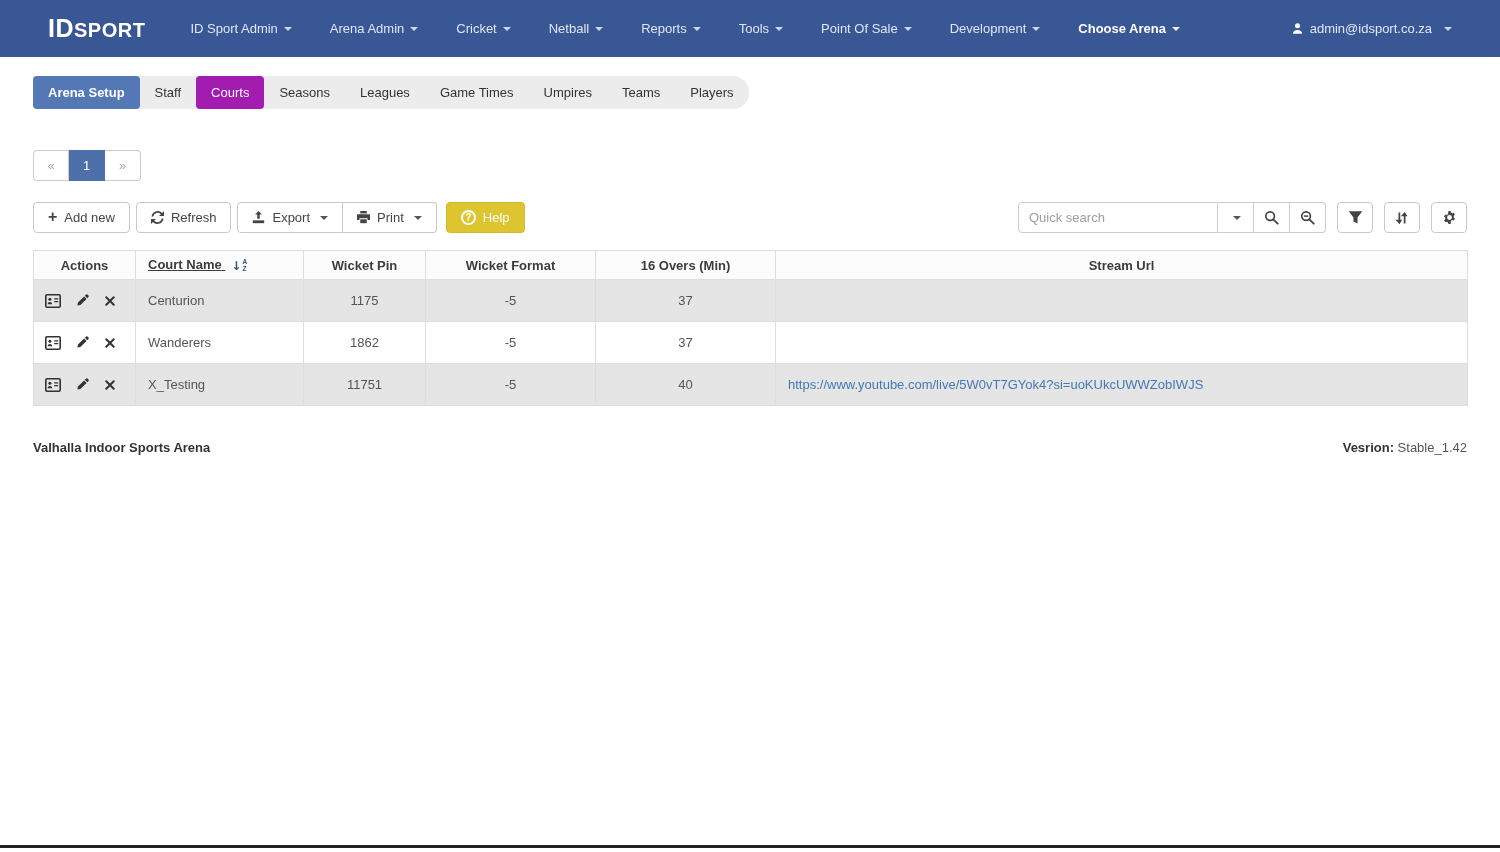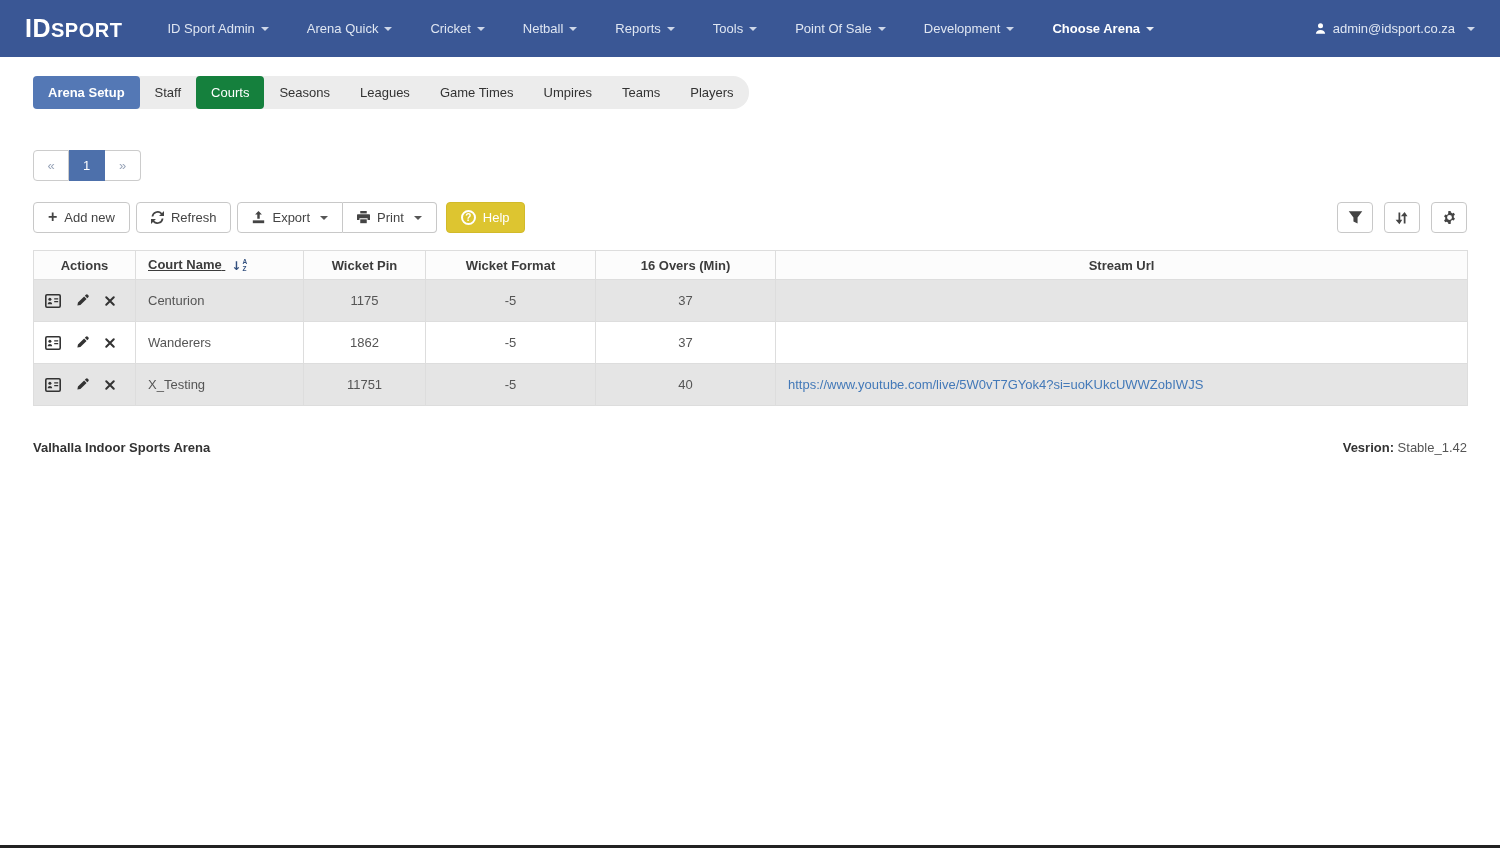--- a/index.html
+++ b/index.html
@@ -4,35 +4,35 @@
 <style>
   * { box-sizing: border-box; }
   html,body { margin:0; padding:0; }
   body {
     width:1500px; height:852px; position:relative; overflow:hidden;
     background:#ffffff;
     font-family:"Liberation Sans","DejaVu Sans",sans-serif;
   }
 
   
-  .navbar { height:57px; background:#3a5795; display:flex; align-items:center; padding:0 25px; }
+  .navbar { height:57px; background:#3a5795; display:flex; align-items:center; padding:0 48px; }
   .brand { color:#fff; font-weight:bold; margin-right:26px; letter-spacing:.5px; cursor:pointer; white-space:nowrap; }
   .brand-id { font-size:25px; }
   .brand-sport { font-size:20px; }
   .nav-items { display:flex; align-items:center; flex:1 1 auto; }
   .nav-item { color:#dfe6f2; font-size:13px; padding:0 19px; display:inline-flex; align-items:center; cursor:pointer; text-decoration:none; white-space:nowrap; }
   .nav-item.bold { color:#fff; font-weight:bold; }
   .caret { width:0; height:0; border-left:4px solid transparent; border-right:4px solid transparent; border-top:4px solid currentColor; display:inline-block; margin-left:6px; opacity:.9; }
   .nav-user { margin-left:auto; color:#dfe6f2; font-size:13px; display:inline-flex; align-items:center; gap:6px; cursor:pointer; text-decoration:none; white-space:nowrap;text-align:right; }
 
   
   .tabs { margin:19px 33px 0; display:inline-flex; background:#ececec; border-radius:16px; }
   .tab { padding:9px 15px; font-size:13px; color:#333; cursor:pointer; border-radius:4px; text-decoration:none; white-space:nowrap; }
   .tab-blue { background:#5478b5; color:#fff; font-weight:bold; }
-  .tab-green { background:#15803d; color:#fff; }
+  .tab-green { background:#a21caf; color:#fff; }
 
   
   .pager { margin:41px 33px 0; display:inline-flex; }
   .page-btn { min-width:36px; height:31px; line-height:29px; text-align:center; border:1px solid #ccc; border-left:none; background:#fff; color:#98a4b8; font-size:13px; text-decoration:none; cursor:pointer; }
   .page-btn:first-child { border-left:1px solid #ccc; border-radius:4px 0 0 4px; }
   .page-btn:last-child { border-radius:0 4px 4px 0; }
   .page-btn.active { background:#4d70ab; border-color:#4d70ab; color:#fff; }
 
   
   .toolbar { margin:21px 33px 0; display:flex; align-items:center; }
@@ -88,21 +88,21 @@
 <body>
 
 <div class="navbar">
   <div class="brand"><span class="brand-id">ID</span><span class="brand-sport">SPORT</span></div>
   <nav class="nav-items">
     <a class="nav-item">
         <span>ID Sport Admin</span>
         <i class="caret"></i>
       </a>
     <a class="nav-item">
-        <span>Arena Quick</span>
+        <span>Arena Admin</span>
         <i class="caret"></i>
       </a>
     <a class="nav-item">
         <span>Cricket</span>
         <i class="caret"></i>
       </a>
     <a class="nav-item">
         <span>Netball</span>
         <i class="caret"></i>
       </a>
@@ -196,20 +196,43 @@
       <span>Print</span>
       <i class="caret caret-dark"></i>
     </button>
   </div>
   <button class="btn btn-help">
     <span class="help-circle">?</span>
     <span>Help</span>
   </button>
 
   <div class="toolbar-right">
+    <div class="search-group">
+      <input class="search-input" placeholder="Quick search" style="">
+      <button class="sg-btn">
+          <i class="caret caret-dark"></i>
+        </button>
+      <button class="sg-btn">
+          <span>
+            <svg width="15" height="15" viewBox="0 0 16 16">
+              <circle cx="6.5" cy="6.5" r="4.6" fill="none" stroke="#444" stroke-width="1.8"></circle>
+              <path d="M10.2 10.2l4.4 4.4" stroke="#444" stroke-width="2" stroke-linecap="round"></path>
+            </svg>
+          </span>
+        </button>
+      <button class="sg-btn">
+          <span>
+            <svg width="15" height="15" viewBox="0 0 16 16">
+              <circle cx="6.5" cy="6.5" r="4.6" fill="none" stroke="#444" stroke-width="1.8"></circle>
+              <path d="M4.2 6.5h4.6" stroke="#444" stroke-width="1.6"></path>
+              <path d="M10.2 10.2l4.4 4.4" stroke="#444" stroke-width="2" stroke-linecap="round"></path>
+            </svg>
+          </span>
+        </button>
+    </div>
     <button class="icon-btn">
         <span>
           <svg width="15" height="15" viewBox="0 0 16 16" fill="#444">
             <path d="M.8 1.2h14.4L10.2 7.9v6.6l-4.4-2.2V7.9z"></path>
           </svg>
         </span>
       </button>
     <button class="icon-btn">
         <span>
           <svg width="14" height="14" viewBox="0 0 16 16" fill="#444">

